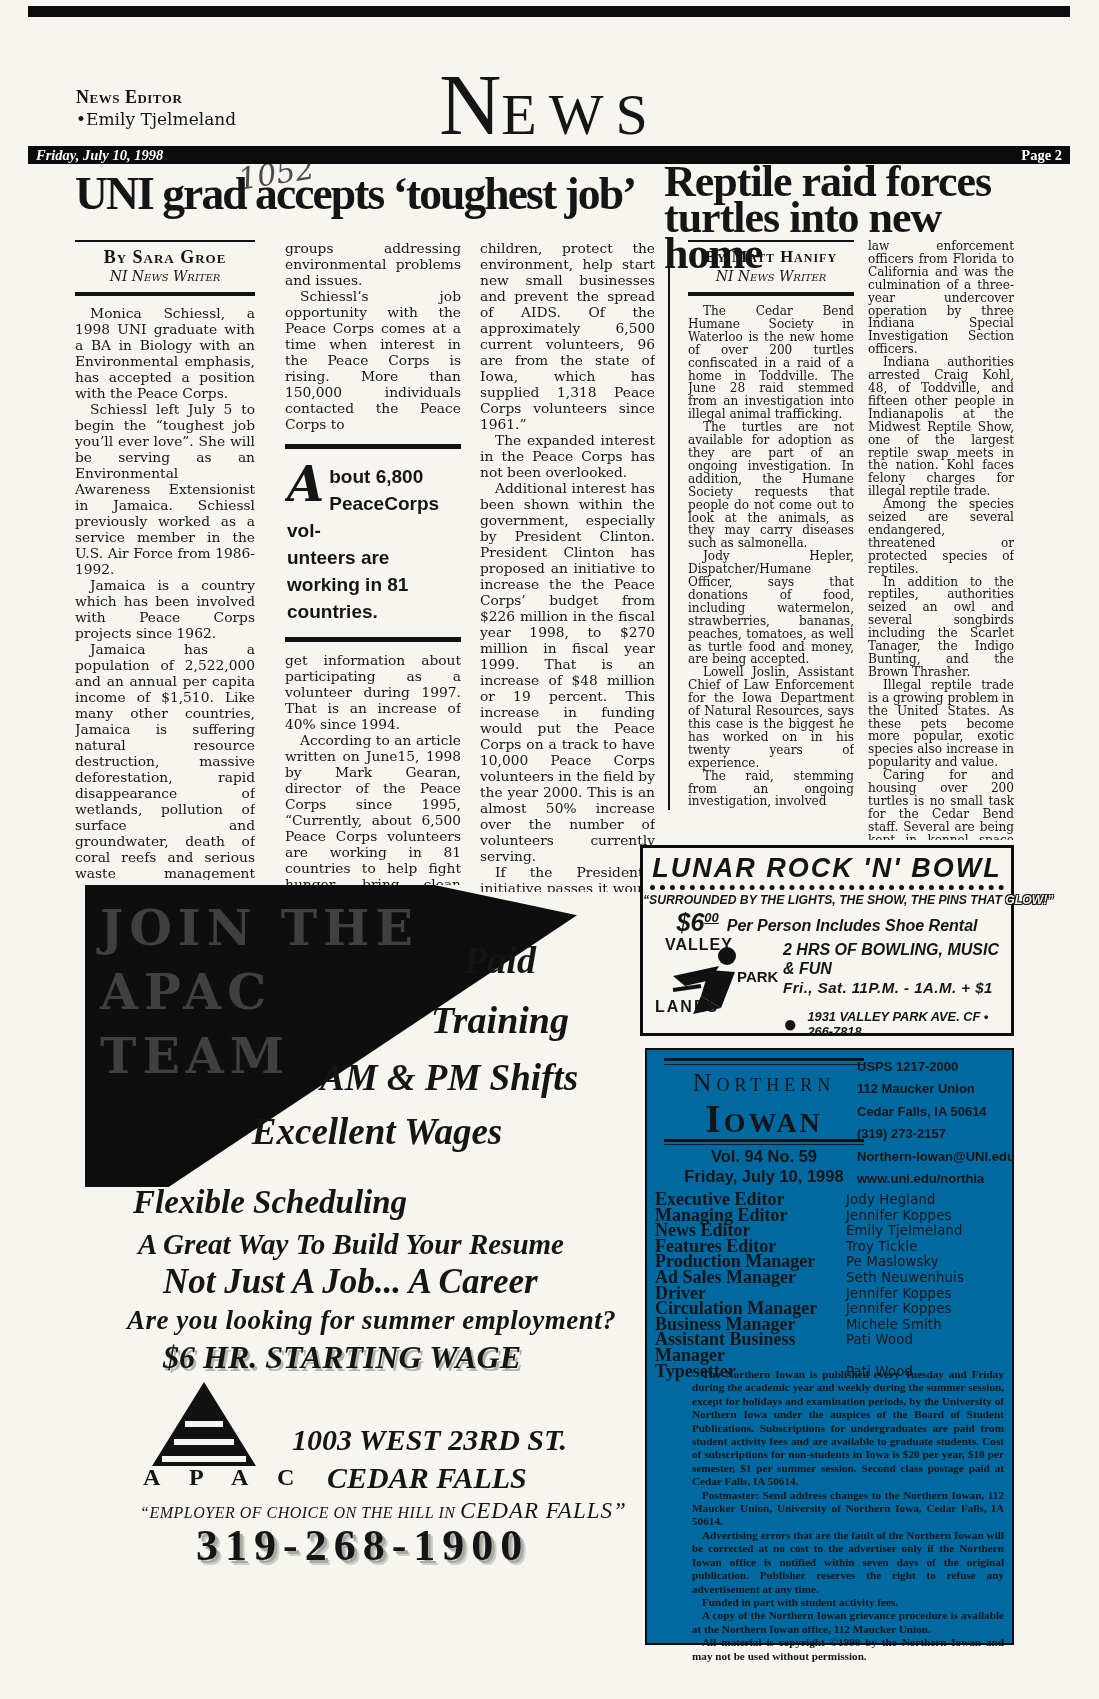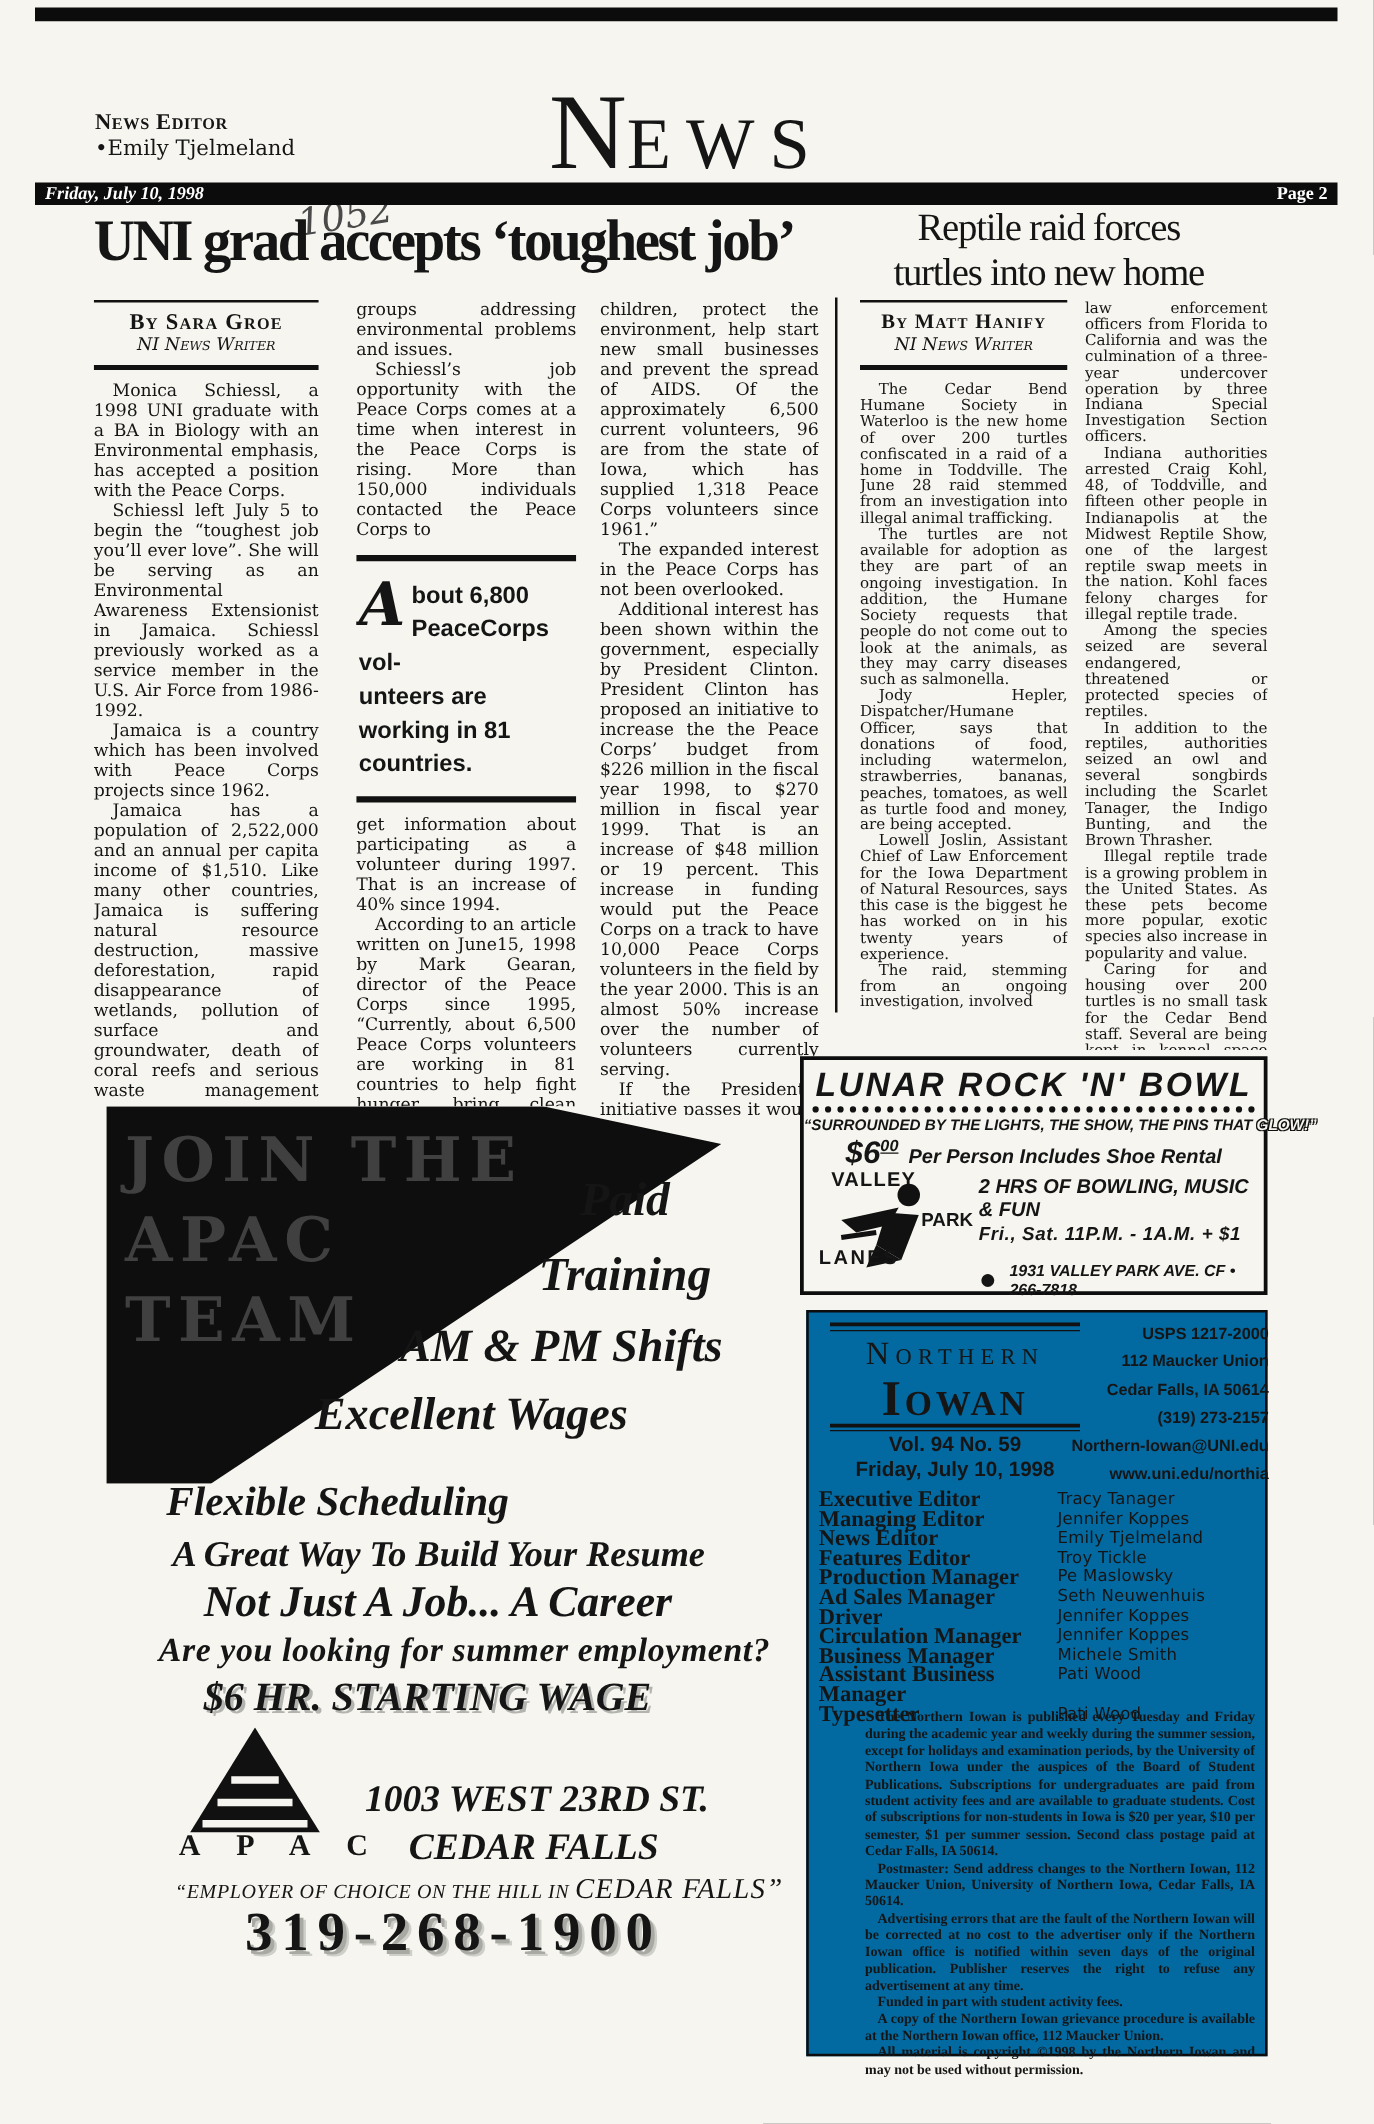--- a/index.html
+++ b/index.html
@@ -17,22 +17,22 @@
   .news-n{font-size:86px;line-height:70px;}
   .news-ews{font-size:58px;letter-spacing:12px;}
   .datebar{left:28px;top:146px;width:1042px;height:18px;background:#0c0c0c;color:#fff;
            display:flex;justify-content:space-between;align-items:center;padding:0 8px;box-sizing:border-box;}
   .datebar .d{font-family:"Liberation Serif",serif;font-weight:bold;font-style:italic;font-size:14.5px;}
   .datebar .p{font-family:"Liberation Serif",serif;font-weight:bold;font-size:14.5px;}
 
   
   .headline1{left:75px;top:166px;width:585px;font-family:"Liberation Serif",serif;font-weight:bold;
              font-size:47px;letter-spacing:-2px;transform:scaleX(.97);transform-origin:left;white-space:nowrap;}
-  .headline2{left:664px;top:164px;width:350px;text-align:center;font-family:"Liberation Serif",serif;
-             font-weight:normal;font-size:31px;line-height:36px;letter-spacing:-1px;}
+  .headline2{left:664px;top:164px;width:350px;text-align:left;font-family:"Liberation Serif",serif;
+             font-weight:bold;font-size:44px;line-height:36px;letter-spacing:-1px;}
 
   
   .col{overflow:hidden;}
   .col p{margin:0;text-indent:15px;text-align:justify;}
   .col p.flush{text-indent:0;}
   .a1{font-size:13.8px;line-height:16px;}
   .a2{font-size:12.1px;line-height:12.9px;}
   .c1{left:75px;top:240px;width:180px;height:640px;}
   .c2{left:285px;top:240px;width:176px;height:645px;}
   .c3{left:480px;top:240px;width:175px;height:652px;}
@@ -79,21 +79,21 @@
   .lr3 .dot{font-size:24px;margin-right:10px;font-style:normal;}
 
   
   .mast{left:645px;top:1048px;width:369px;height:597px;border:2.5px solid #0d0d0d;background:#0369a1;box-sizing:border-box;}
   .mh-nameblock{position:absolute;left:17px;top:8px;width:200px;text-align:center;}
   .mh-rulepair{border-top:3.5px solid #111;border-bottom:1.5px solid #111;height:2.5px;}
   .mh-northern{font-family:"Liberation Serif",serif;font-variant:small-caps;font-size:26px;letter-spacing:5px;line-height:32px;margin-top:2px;}
   .mh-iowan{font-family:"Liberation Serif",serif;font-variant:small-caps;font-weight:bold;font-size:40px;letter-spacing:3px;line-height:40px;}
   .mh-vol{position:absolute;left:17px;top:96px;width:200px;text-align:center;font-family:"Liberation Sans",sans-serif;
           font-weight:bold;font-size:16.5px;line-height:20px;}
-  .mh-contact{position:absolute;left:210px;top:6px;width:158px;text-align:right;font-family:"Liberation Sans",sans-serif;
+  .mh-contact{position:absolute;left:210px;top:6px;width:158px;text-align:left;font-family:"Liberation Sans",sans-serif;
               font-weight:bold;font-size:13px;line-height:22.4px;}
   .mh-staff{position:absolute;left:8px;top:142px;width:352px;}
   .staff-row{display:flex;line-height:15.6px;}
   .staff-role{flex:0 0 185px;text-align:left;font-family:"Liberation Serif",serif;font-weight:bold;font-size:18px;padding-right:6px;}
   .staff-name{font-family:"DejaVu Sans",sans-serif;font-size:13.2px;letter-spacing:.2px;}
   .mh-legal{position:absolute;left:45px;top:318px;width:312px;font-family:"Liberation Serif",serif;
             font-weight:bold;font-size:11.2px;line-height:13.4px;text-align:justify;}
   .mh-legal p{margin:0;text-indent:10px;}
 
   
@@ -256,21 +256,21 @@
     </div>
     <div class="mh-contact" style="white-space:pre-line;">USPS 1217-2000
 112 Maucker Union
 Cedar Falls, IA 50614
 (319) 273-2157
 Northern-Iowan@UNI.edu
 www.uni.edu/northia</div>
     <div class="mh-staff">
         <div class="staff-row">
           <span class="staff-role">Executive Editor</span>
-          <span class="staff-name">Tracy Tanager</span>
+          <span class="staff-name">Jody Hegland</span>
         </div>
         <div class="staff-row">
           <span class="staff-role">Managing Editor</span>
           <span class="staff-name">Jennifer Koppes</span>
         </div>
         <div class="staff-row">
           <span class="staff-role">News Editor</span>
           <span class="staff-name">Emily Tjelmeland</span>
         </div>
         <div class="staff-row">

